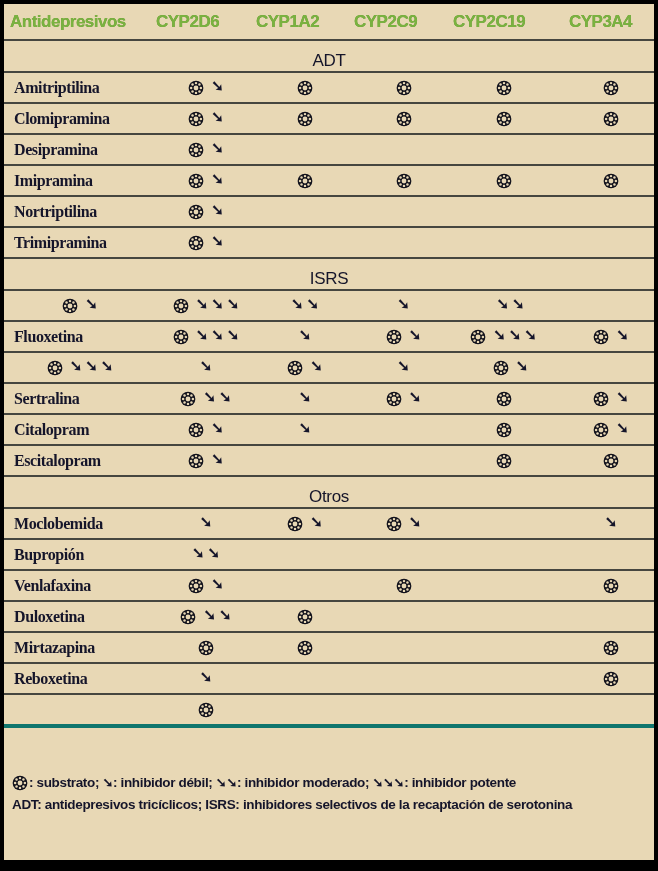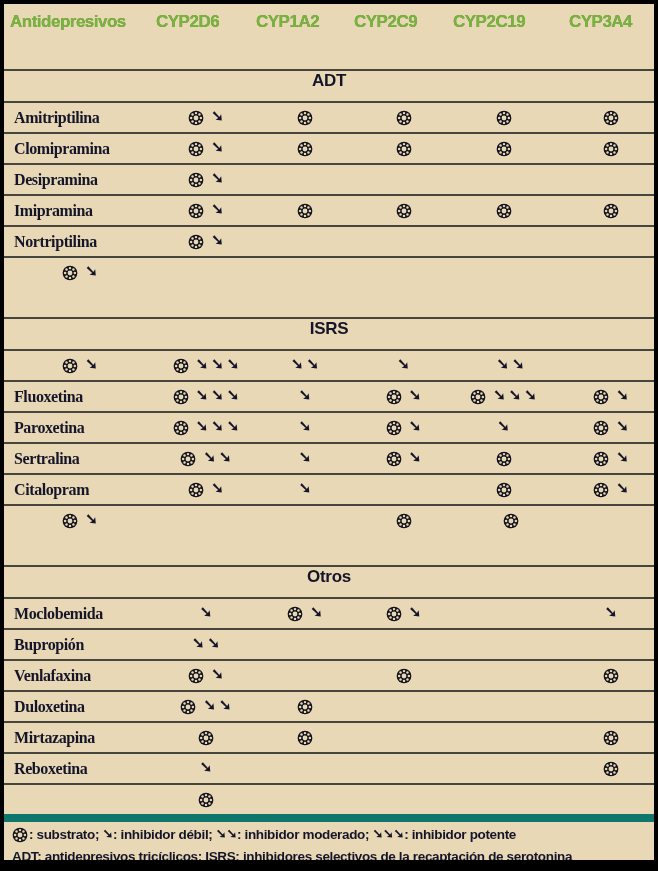--- a/index.html
+++ b/index.html
@@ -19,43 +19,43 @@
   }
   .header-row{height:35px;border-top:none;}
   .header-cell{
     font-weight:bold;font-size:17px;letter-spacing:-0.5px;
     color:#7ab240;text-align:left;
     text-shadow:0 0 0.5px #5a8d2e;
   }
   .header-cell.first{text-align:left;padding-left:6px;}
   .header-cell.last{text-align:center;padding-right:7px;}
   .section-row{
-    display:flex;justify-content:center;align-items:flex-start;
+    display:flex;justify-content:center;align-items:flex-end;
     height:32px;flex:0 0 auto;box-sizing:border-box;
     border-top:2px solid #46463f;
-    font-weight:bold;font-size:17px;letter-spacing:-0.3px;margin-top:30px;
+    font-weight:normal;font-size:17px;letter-spacing:-0.3px;
   }
   .data-row{height:31px;font-family:Liberation Serif, serif;}
   .name-cell{
     padding-left:10px;font-weight:bold;font-size:16px;
     letter-spacing:-0.4px;white-space:nowrap;
   }
   .cell{display:flex;justify-content:center;align-items:center;gap:3px;}
   .cell.col-3a4{padding-left:14px;}
   .sub-icon{display:inline-flex;line-height:0;}
   .sub-icon svg{display:block;}
   .cell .sub-icon{margin-right:4px;}
   .cell .sub-icon:last-child{margin-right:0;}
   .arrow{
     font-size:15px;font-weight:bold;line-height:1;
     position:relative;top:-1px;color:#15152a;
   }
   .legend{
     flex:1 1 auto;box-sizing:border-box;
-    border-top:8px solid #0f766e;
+    border-top:4px solid #0f766e;
     display:flex;flex-direction:column;justify-content:center;
     padding:2px 8px;
     font-weight:bold;font-size:13.5px;letter-spacing:-0.35px;
   }
   .legend-line{display:flex;align-items:center;white-space:pre;line-height:1.6;}
   .legend .sub-icon{margin-right:1px;}
   .legend .arrow{font-size:13px;}
   .legend-seg{display:inline-flex;align-items:center;}
 </style>
 </head>
@@ -397,20 +397,21 @@
       </g>
     </svg>
   </span>
           <span class="arrow">➘</span>
         </div>
         <div class="cell"></div>
         <div class="cell"></div>
         <div class="cell"></div>
         <div class="cell col-3a4"></div>
       </div><div class="row data-row">
+        <div class="name-cell">Trimipramina</div>
         <div class="cell">
           <span class="sub-icon">
     <svg width="16" height="16" viewBox="0 0 20 20" aria-hidden="true">
       <circle cx="10" cy="10" r="9.2" fill="#12121c"></circle>
       <circle cx="10" cy="10" r="3" fill="#e8d8b5"></circle>
       <g fill="#e8d8b5">
         <circle cx="16.1" cy="10" r="1.55"></circle>
         <circle cx="14.31" cy="14.31" r="1.55"></circle>
         <circle cx="10" cy="16.1" r="1.55"></circle>
         <circle cx="5.69" cy="14.31" r="1.55"></circle>
@@ -560,21 +561,20 @@
         <circle cx="3.9" cy="10" r="1.55"></circle>
         <circle cx="5.69" cy="5.69" r="1.55"></circle>
         <circle cx="10" cy="3.9" r="1.55"></circle>
         <circle cx="14.31" cy="5.69" r="1.55"></circle>
       </g>
     </svg>
   </span>
           <span class="arrow">➘</span>
         </div>
       </div><div class="row data-row">
-        <div class="name-cell">Paroxetina</div>
         <div class="cell">
           <span class="sub-icon">
     <svg width="16" height="16" viewBox="0 0 20 20" aria-hidden="true">
       <circle cx="10" cy="10" r="9.2" fill="#12121c"></circle>
       <circle cx="10" cy="10" r="3" fill="#e8d8b5"></circle>
       <g fill="#e8d8b5">
         <circle cx="16.1" cy="10" r="1.55"></circle>
         <circle cx="14.31" cy="14.31" r="1.55"></circle>
         <circle cx="10" cy="16.1" r="1.55"></circle>
         <circle cx="5.69" cy="14.31" r="1.55"></circle>
@@ -770,20 +770,21 @@
         <circle cx="3.9" cy="10" r="1.55"></circle>
         <circle cx="5.69" cy="5.69" r="1.55"></circle>
         <circle cx="10" cy="3.9" r="1.55"></circle>
         <circle cx="14.31" cy="5.69" r="1.55"></circle>
       </g>
     </svg>
   </span>
           <span class="arrow">➘</span>
         </div>
       </div><div class="row data-row">
+        <div class="name-cell">Escitalopram</div>
         <div class="cell">
           <span class="sub-icon">
     <svg width="16" height="16" viewBox="0 0 20 20" aria-hidden="true">
       <circle cx="10" cy="10" r="9.2" fill="#12121c"></circle>
       <circle cx="10" cy="10" r="3" fill="#e8d8b5"></circle>
       <g fill="#e8d8b5">
         <circle cx="16.1" cy="10" r="1.55"></circle>
         <circle cx="14.31" cy="14.31" r="1.55"></circle>
         <circle cx="10" cy="16.1" r="1.55"></circle>
         <circle cx="5.69" cy="14.31" r="1.55"></circle>

